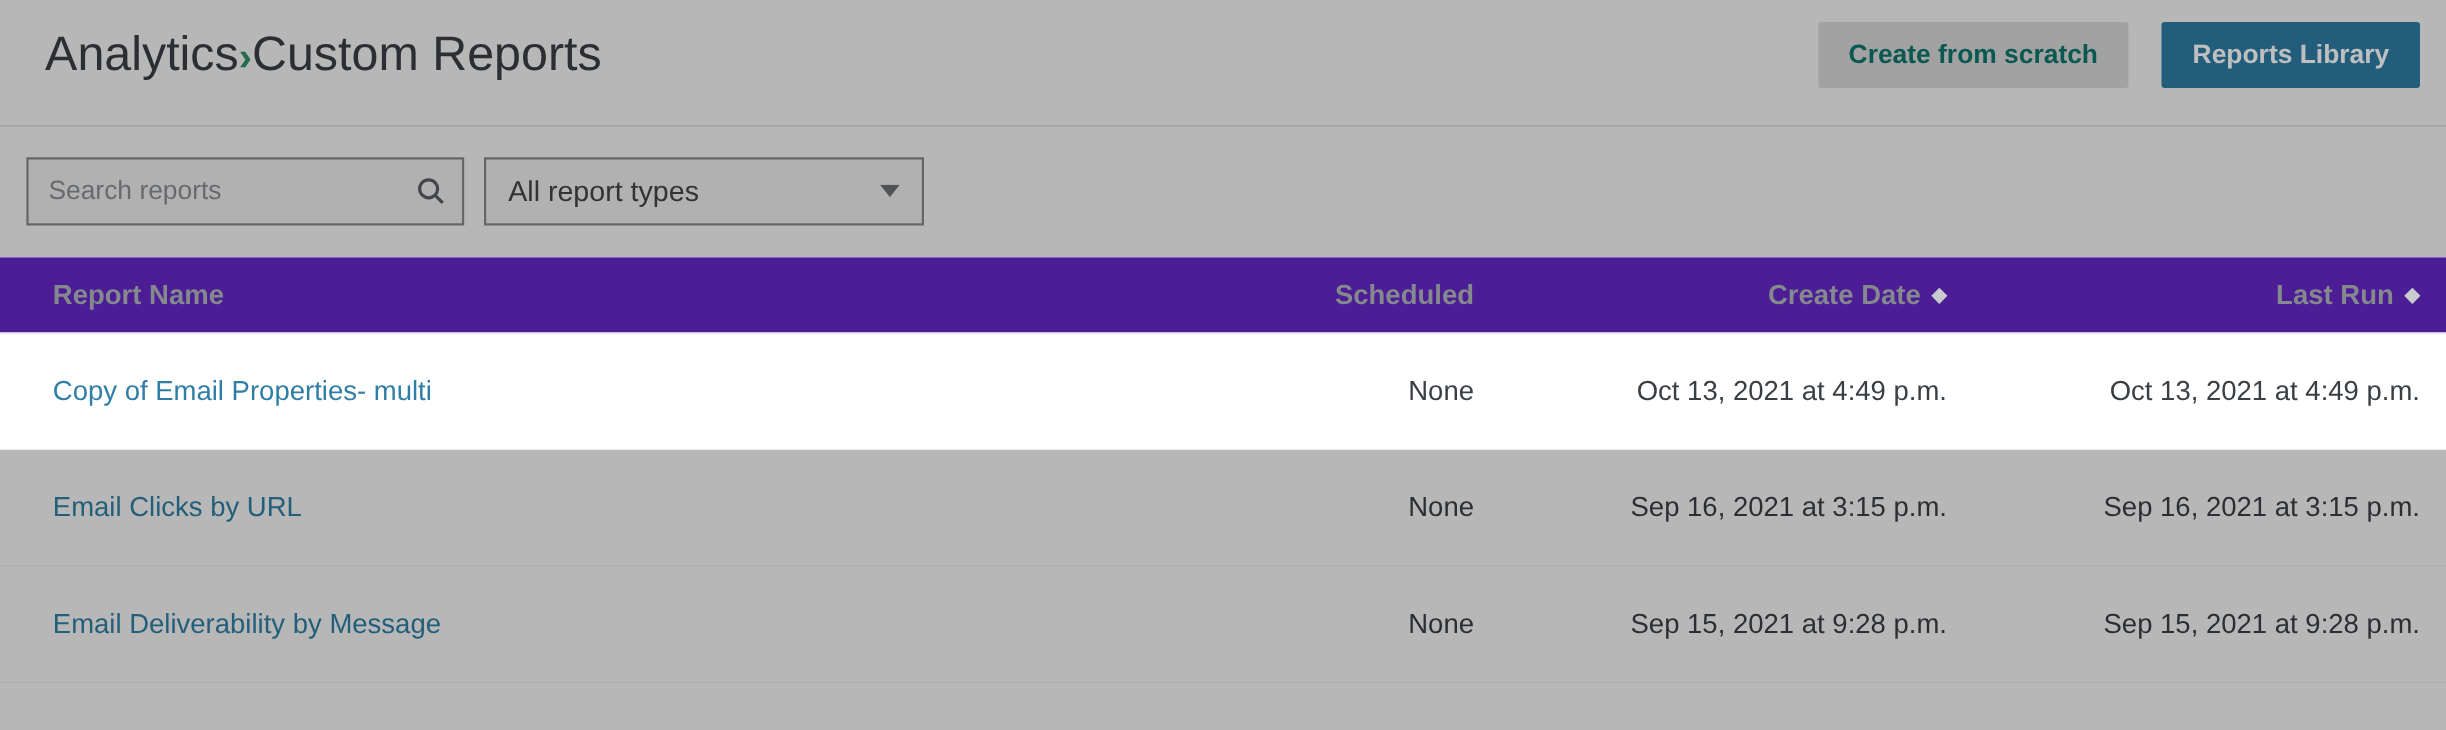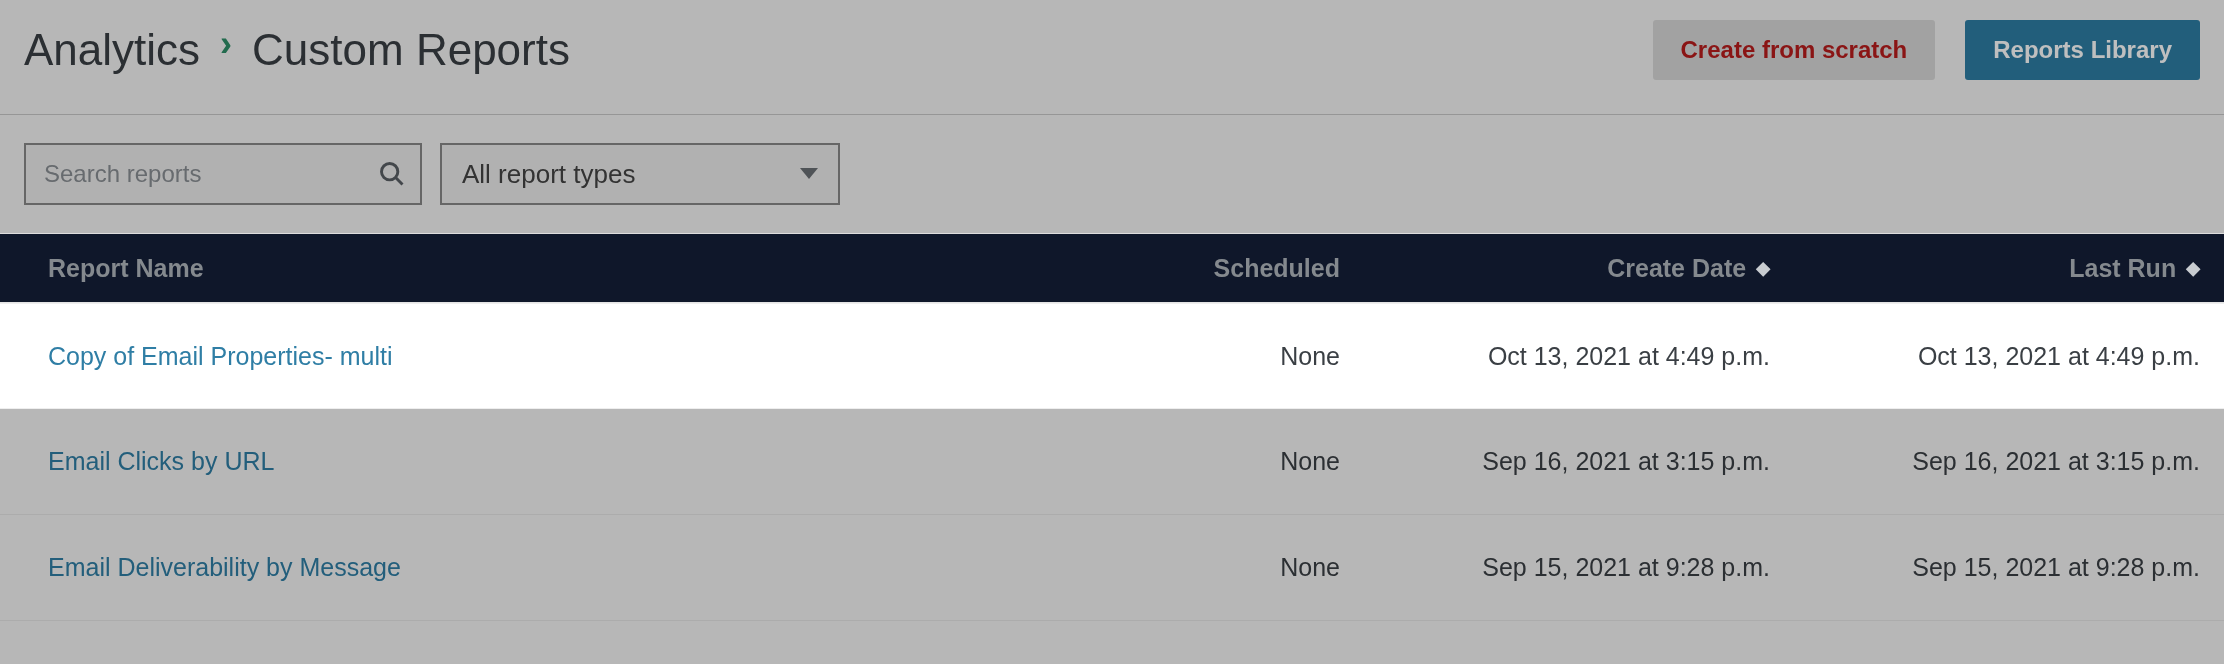--- a/index.html
+++ b/index.html
@@ -27,25 +27,25 @@
 
   
   .header {
     display: flex;
     align-items: center;
     justify-content: space-between;
     padding: 20px 24px 34px 24px;
   }
   .breadcrumb {
     display: flex;
-    align-items: flex-start;
-    gap: 20px;
+    align-items: flex-end;
     font-size: 44px;
     color: #3a3f44;
     font-weight: 400;
+    margin-left: 17px;
   }
   .breadcrumb-sep {
     color: #2f8f68;
     font-size: 36px;
     font-weight: 600;
     position: relative;
     top: -2px;
   }
   .hdr-buttons {
     display: flex;
@@ -59,21 +59,21 @@
     font-weight: 600;
     border-radius: 3px;
     cursor: pointer;
     display: inline-flex;
     align-items: center;
     justify-content: center;
     white-space: nowrap;
   }
   .btn-secondary {
     background: #d9d9d9;
-    color: #b91c1c;
+    color: #0f766e;
     text-align: right;
   }
   .btn-primary {
     background: #2e7ea5;
     color: #ffffff;
     margin-left: 12px;
   }
 
   .divider {
     height: 1px;
@@ -174,21 +174,21 @@
   .row.highlight {
     background: #ffffff;
     position: relative;
     z-index: 10;
     border-top: 1px solid #eee;
     border-bottom: 1px solid #eee;
   }
   .thead.highlight {
     position: relative;
     z-index: 10;
-    background:#0f172a;
+    background:#4c1d95;
   }
 </style>
 </head>
 <body>
 
 <div class="page">
 
   <div class="overlay"></div>
 
   <div class="header">

